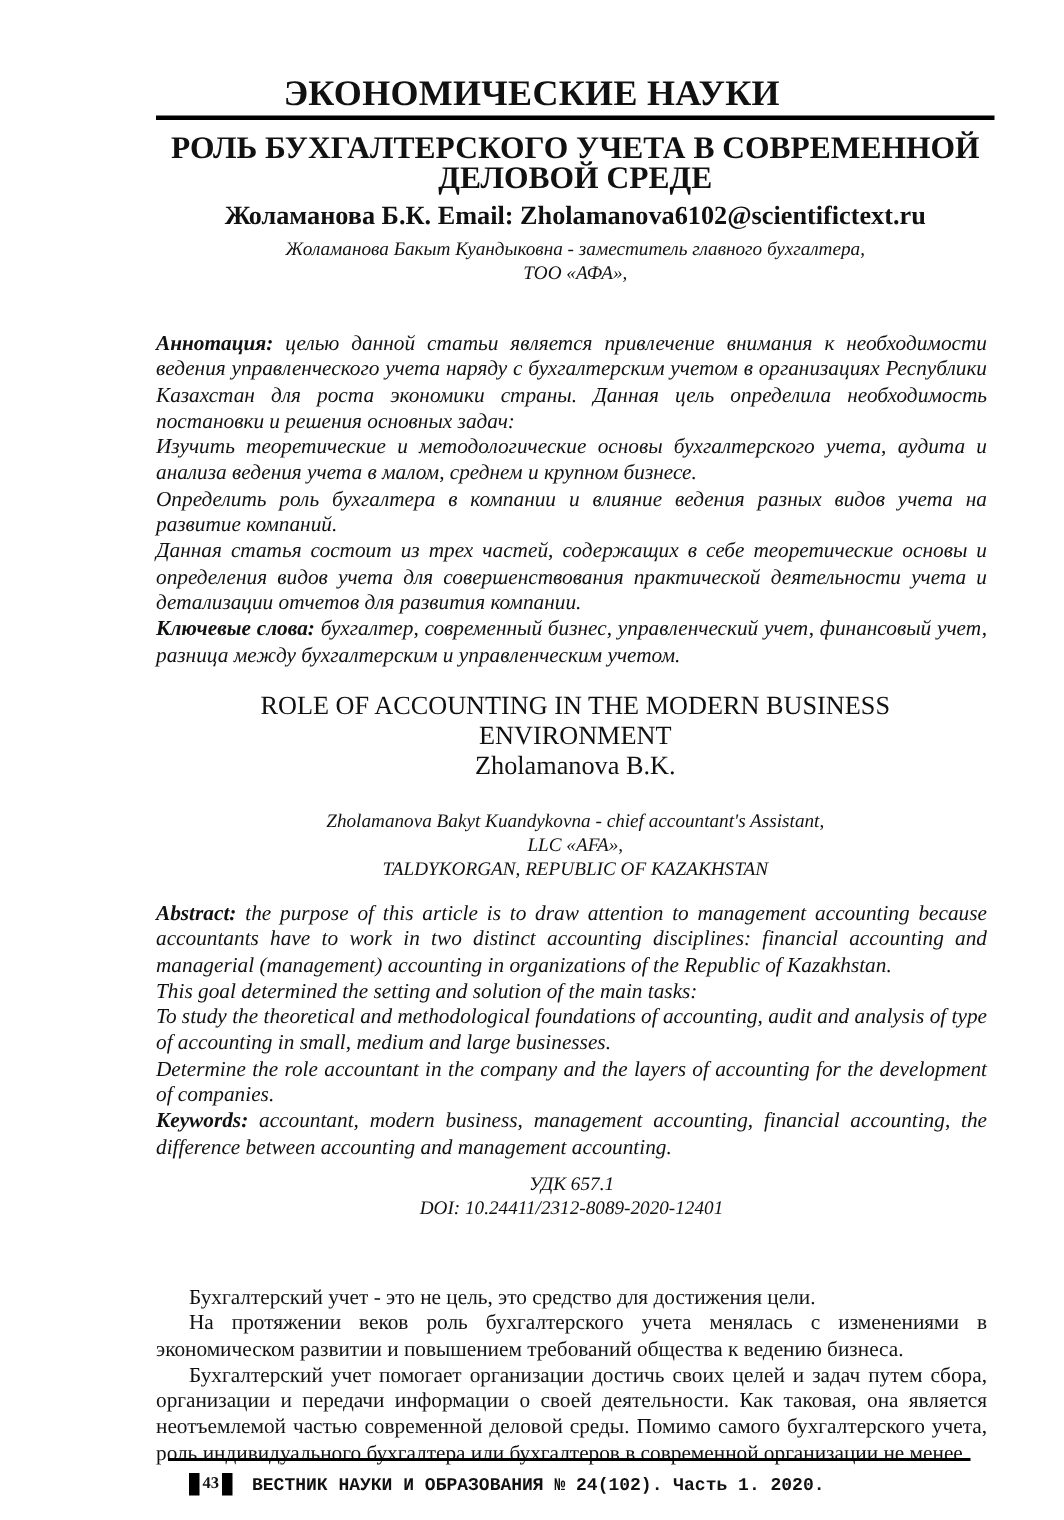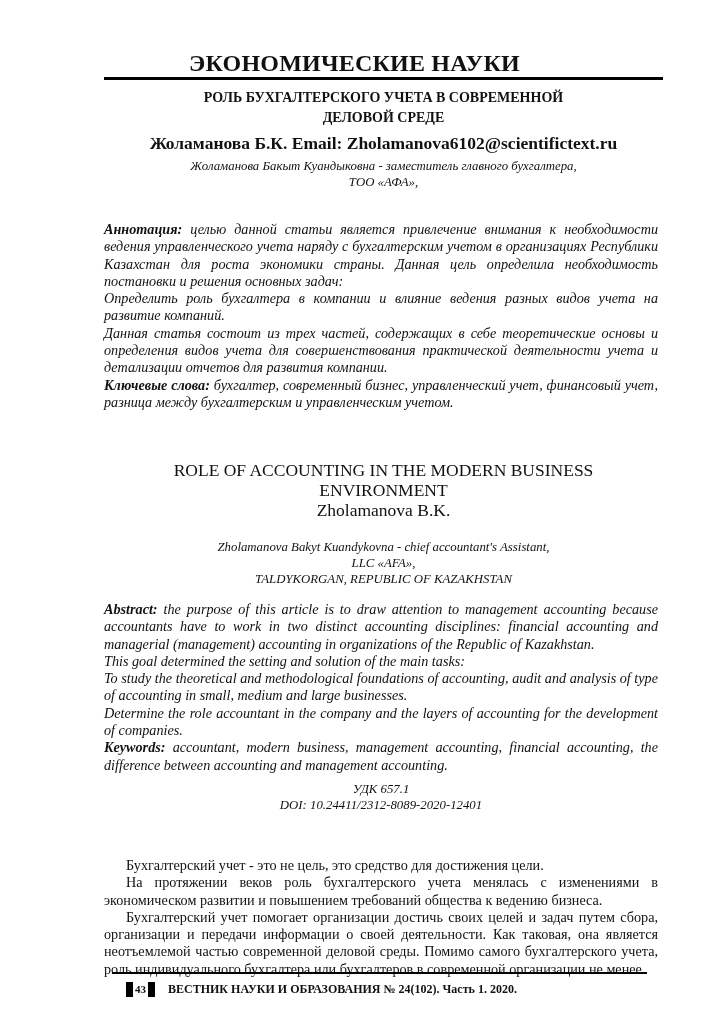--- a/index.html
+++ b/index.html
@@ -1,57 +1,58 @@
 <!DOCTYPE html>
 <html><head>
 <meta charset="utf-8">
 <style>
   html, body { margin: 0; padding: 0; background: #ffffff; }
   body { width: 709px; height: 1013px; position: relative; overflow: hidden; color: #111; font-family: "Liberation Serif", "DejaVu Serif", serif; }
   .section-title { position: absolute; left: 0; top: 49px; width: 709px; text-align: center; font-weight: bold; font-size: 24px; line-height: 28px; letter-spacing: 0.2px; }
   .rule-top { position: absolute; left: 104px; top: 77px; width: 559px; height: 3px; background: #000; }
-  .ru-title { position: absolute; left: 104px; top: 88px; width: 559px; text-align: center; font-weight: bold; font-size: 14px; line-height: 20px; }
+  .ru-title { position: absolute; left: 104px; top: 88px; width: 559px; text-align: center; font-weight: bold; font-size: 21px; line-height: 20px; }
   .ru-author { position: absolute; left: 104px; top: 133px; width: 559px; text-align: center; font-weight: bold; font-size: 17.5px; line-height: 20px; }
   .aff { position: absolute; left: 104px; width: 559px; text-align: center; font-style: italic; font-size: 12.8px; line-height: 16px; }
   .aff-ru { top: 158px; }
   .abstract { position: absolute; left: 104px; width: 554px; font-style: italic; font-size: 14.2px; line-height: 17.3px; text-align: justify; }
   .abstract p { margin: 0; }
   .abstract b { font-style: italic; font-weight: bold; }
   .abs-ru { top: 221px; }
   .en-title { position: absolute; left: 104px; top: 460px; width: 559px; text-align: center; font-weight: normal; font-size: 17.5px; line-height: 20px; }
   .aff-en { top: 539px; }
   .abs-en { top: 601px; }
   .udk { position: absolute; left: 104px; top: 781px; width: 554px; text-align: center; font-style: italic; font-size: 12.8px; line-height: 16px; }
   .body-text { position: absolute; left: 104px; top: 857px; width: 554px; font-size: 14.2px; line-height: 17.3px; text-align: justify; }
   .body-text p { margin: 0 0 0 0; text-indent: 22px; }
   .rule-bottom { position: absolute; left: 112px; top: 972px; width: 535px; height: 2px; background: #000; }
   .footer { position: absolute; left: 126px; top: 982px; height: 15px; display: flex; align-items: center; }
   .blk { display: inline-block; width: 7px; height: 15px; background: #000; }
   .pgnum { font-family: "Liberation Serif", serif; font-size: 11px; font-weight: bold; margin: 0 2px; line-height: 15px; }
-  .journal { font-family: Liberation Serif, serif; font-weight: bold; font-size: 12px; margin-left: 13px; }
+  .journal { font-family: Liberation Mono, monospace; font-weight: bold; font-size: 12px; margin-left: 13px; }
 </style>
 </head>
 <body>
 
 <div class="section-title">ЭКОНОМИЧЕСКИЕ НАУКИ</div>
 <div class="rule-top"></div>
 
 <div class="ru-title">
   <div>РОЛЬ БУХГАЛТЕРСКОГО УЧЕТА В СОВРЕМЕННОЙ</div>
   <div>ДЕЛОВОЙ СРЕДЕ</div>
 </div>
 <div class="ru-author">Жоламанова Б.К. Email: Zholamanova6102@scientifictext.ru</div>
 
 <div class="aff aff-ru">
   <div>Жоламанова Бакыт Куандыковна - заместитель главного бухгалтера,</div>
   <div>ТОО «АФА»,</div>
 </div>
 
 <div class="abstract abs-ru">
   <p><b>Аннотация:</b><span> целью данной статьи является привлечение внимания к необходимости ведения управленческого учета наряду с бухгалтерским учетом в организациях Республики Казахстан для роста экономики страны. Данная цель определила необходимость постановки и решения основных задач:</span></p>
+  <p>Изучить теоретические и методологические основы бухгалтерского учета, аудита и анализа ведения учета в малом, среднем и крупном бизнесе.</p>
   <p>Определить роль бухгалтера в компании и влияние ведения разных видов учета на развитие компаний.</p>
   <p>Данная статья состоит из трех частей, содержащих в себе теоретические основы и определения видов учета для совершенствования практической деятельности учета и детализации отчетов для развития компании.</p>
   <p><b>Ключевые слова:</b><span> бухгалтер, современный бизнес, управленческий учет, финансовый учет, разница между бухгалтерским и управленческим учетом.</span></p>
 </div>
 
 <div class="en-title">
   <div>ROLE OF ACCOUNTING IN THE MODERN BUSINESS</div>
   <div>ENVIRONMENT</div>
   <div>Zholamanova B.K.</div>
 </div>

